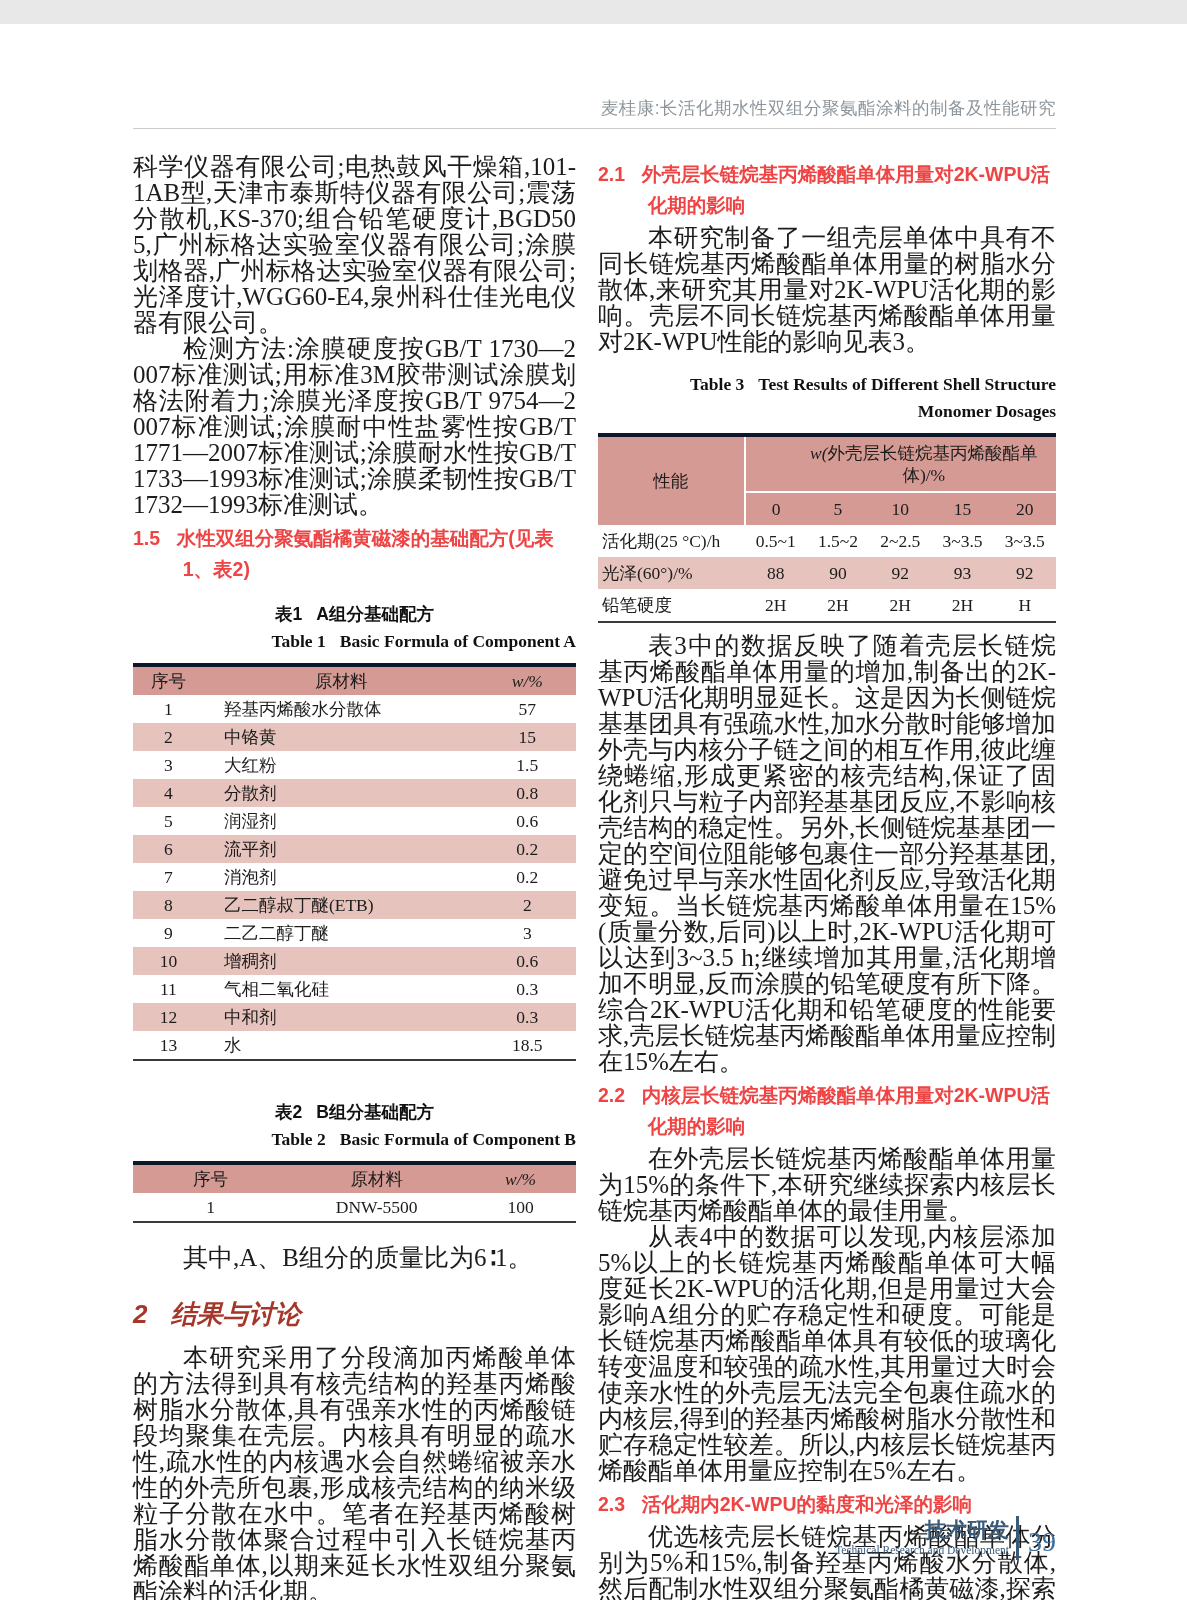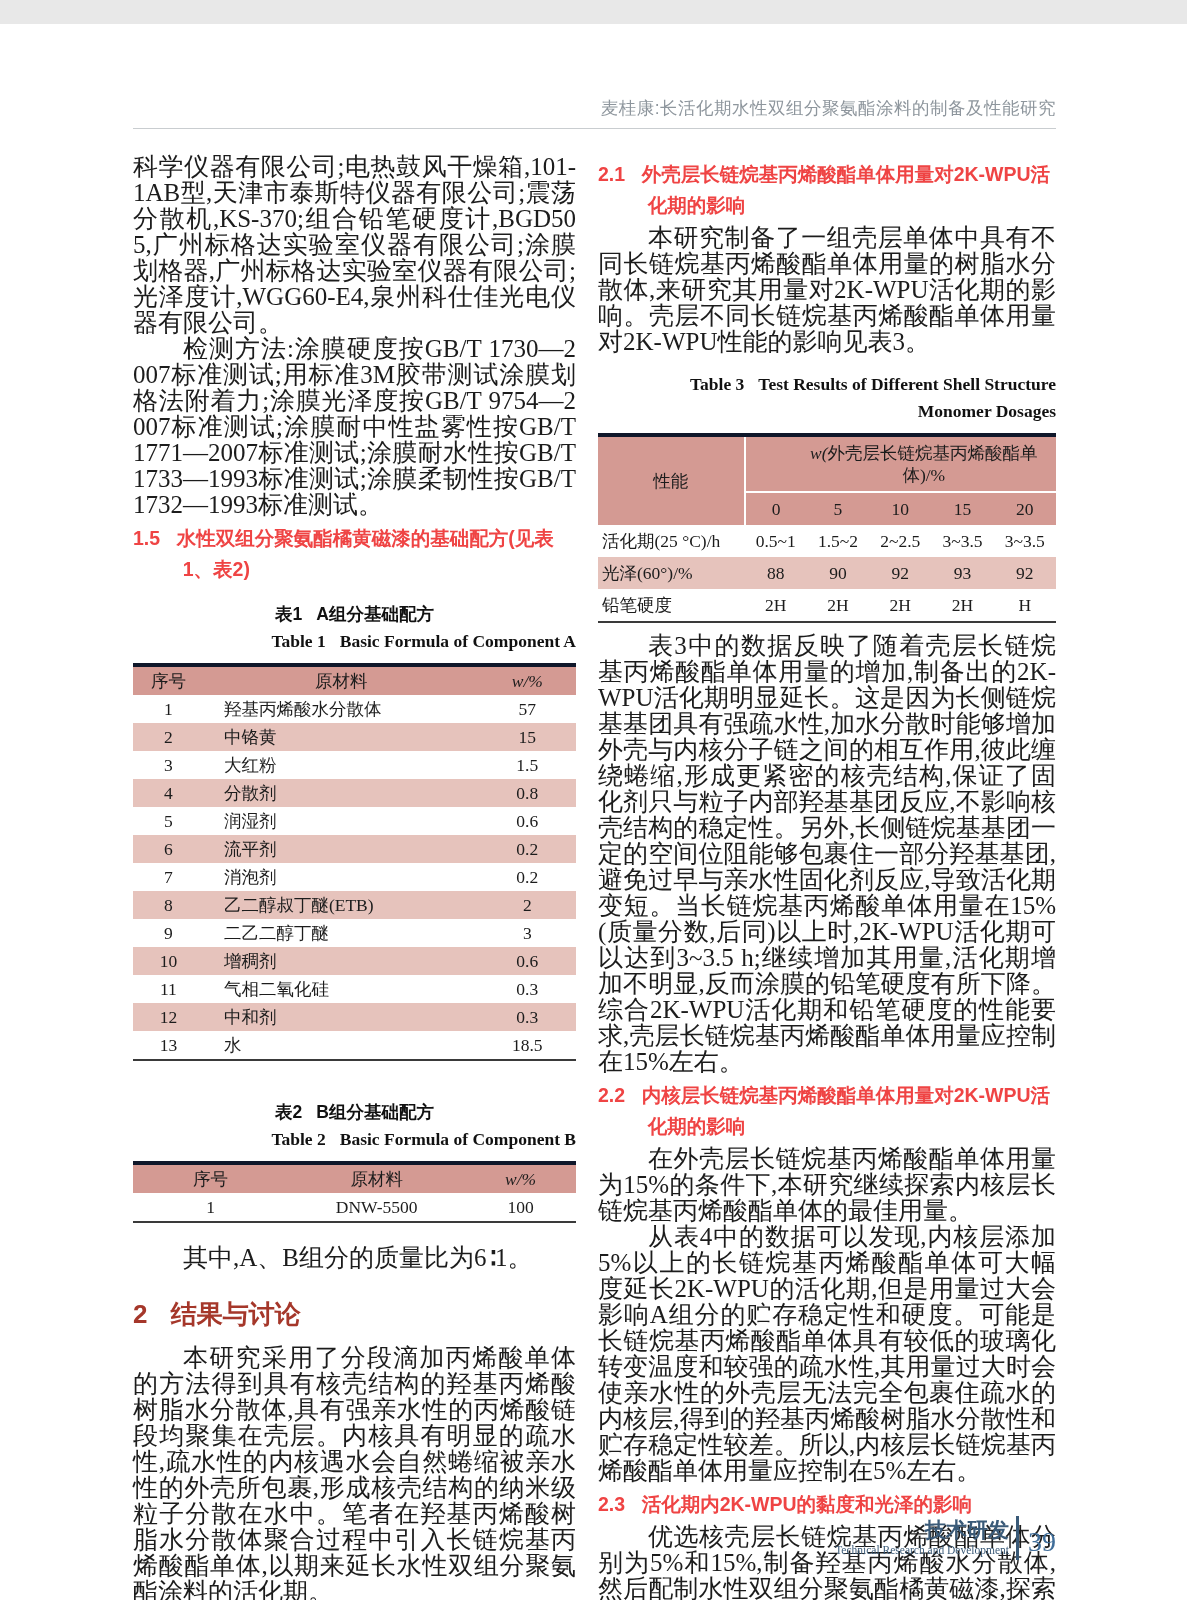--- a/index.html
+++ b/index.html
@@ -40,21 +40,21 @@
     font-size: 19.5px; line-height: 31px;
     padding-left: 2.55em; text-indent: -2.55em;
     margin: 5px 0 4px 0; text-align: left;
   }
   .sub-heading .h-num { margin-right: 0.85em; }
   
   .big-heading {
     font-family: "Liberation Sans", "DejaVu Sans", sans-serif;
     font-weight: bold; color: #a5372a;
     font-size: 26px; line-height: 34px;
-    margin: 26px 0 14px 0; text-align: left;
+    margin: 26px 0 14px 0; text-align: left; font-style: italic;
   }
   .big-heading .h-num { margin-right: 0.9em; }
   
   .tbl-caption { text-align: center; margin-top: 16px; margin-bottom: 8px; }
   .cap-cn {
     font-family: "Liberation Sans", "DejaVu Sans", sans-serif;
     font-weight: bold; font-size: 17.5px; line-height: 27px; color: #111;
   }
   .cap-cn .cap-label { margin-right: 0.8em; }
   .cap-en {

